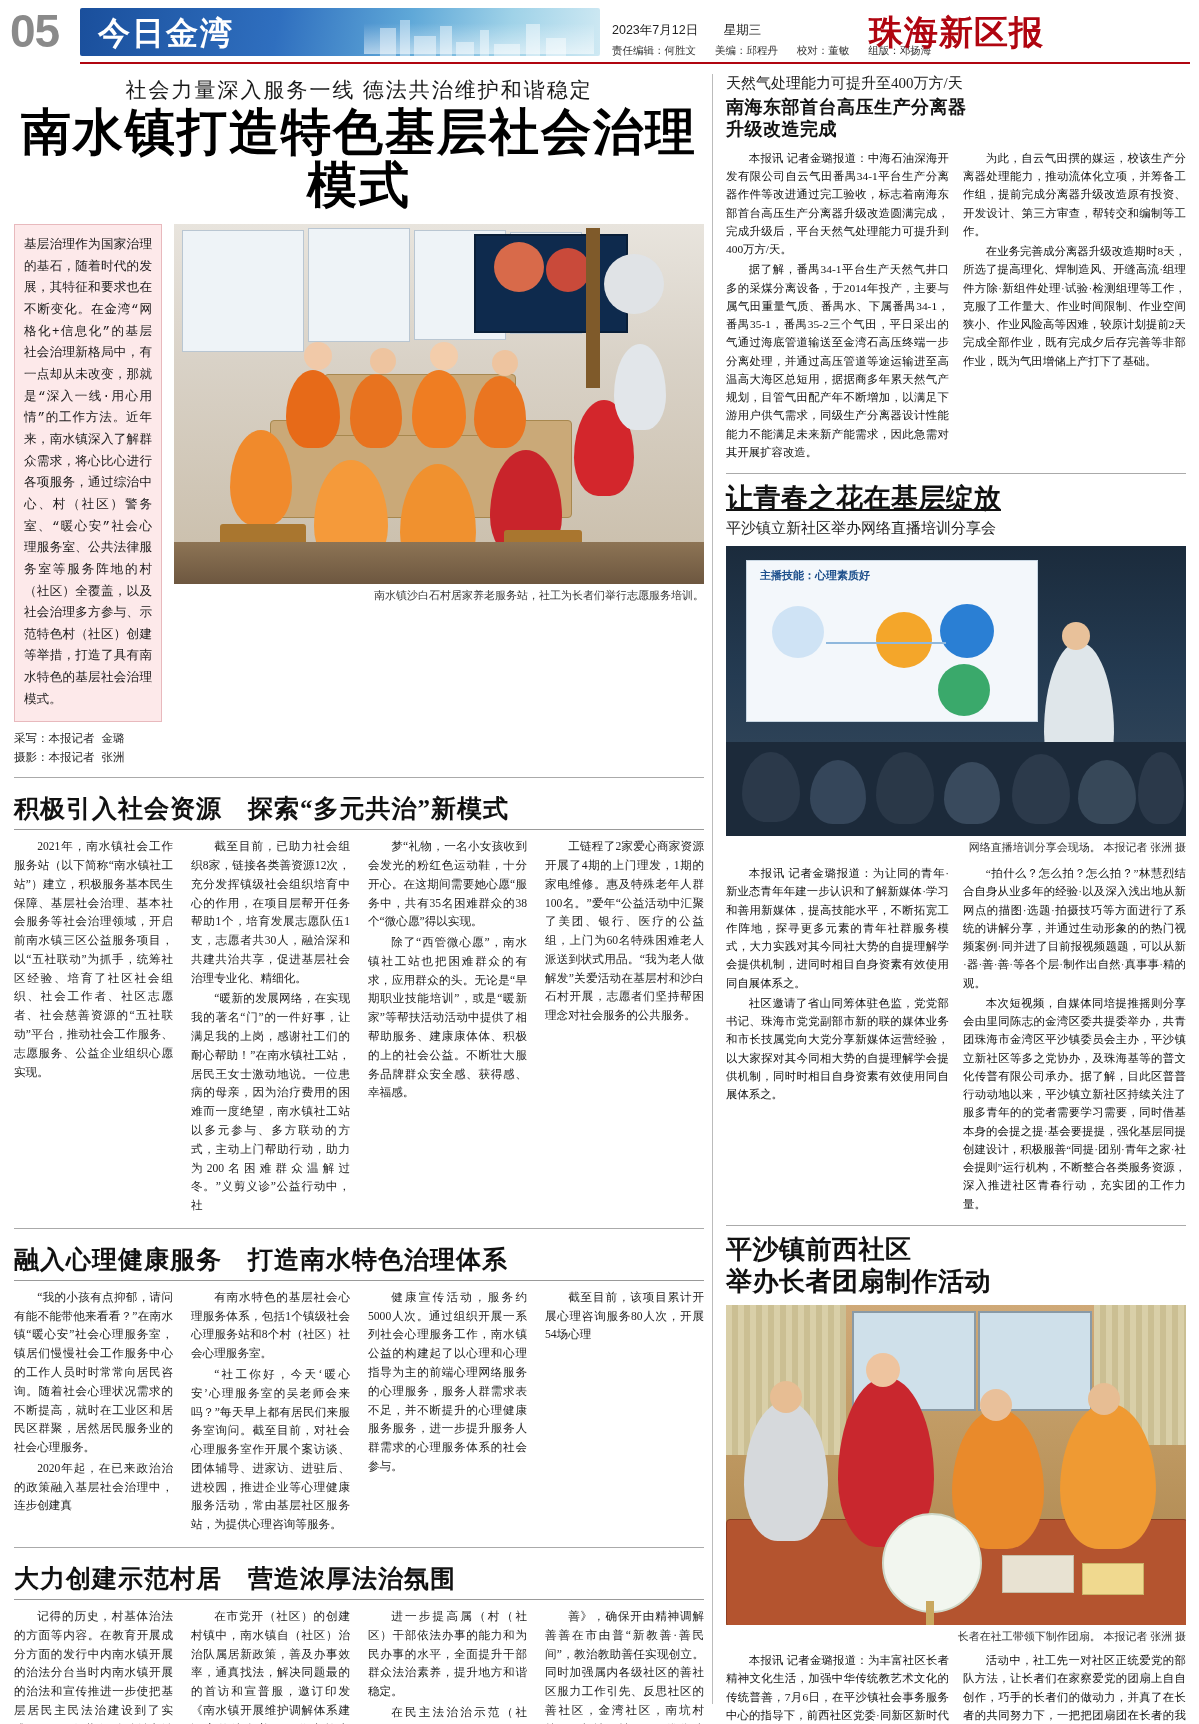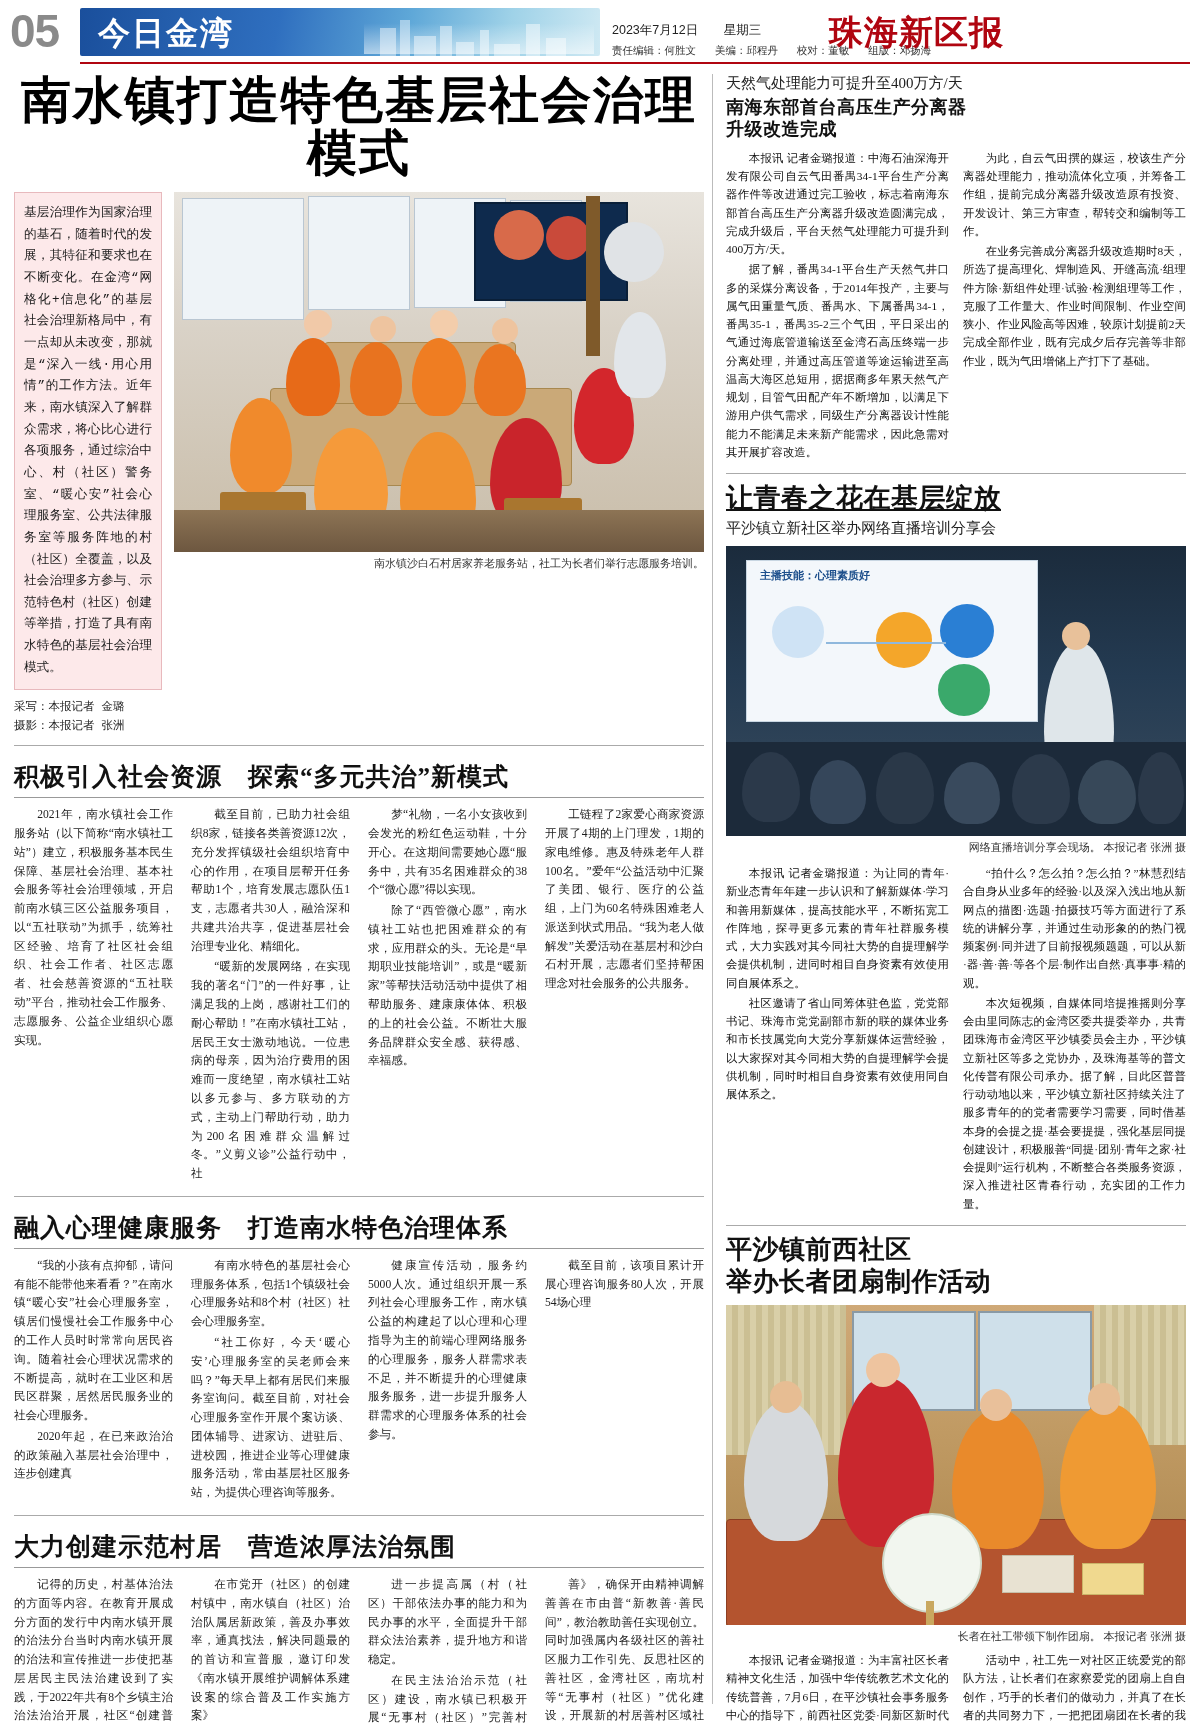--- a/index.html
+++ b/index.html
@@ -1,20 +1,20 @@
 <!DOCTYPE html>
 <html><head>
 <meta charset="utf-8">
 <style>
   html,body{margin:0;padding:0;background:#fff;}
   body{width:1199px;height:1724px;font-family:"Liberation Serif",serif;color:#111;overflow:hidden;position:relative;}
   .page{position:relative;width:1199px;height:1724px;}
 
   
-  .masthead{position:absolute;left:0;top:0;width:1012px;height:64px;}
+  .masthead{position:absolute;left:0;top:0;width:1012px;height:64px;padding-left:40px;}
   .pagenum{position:absolute;left:10px;top:4px;font-size:46px;color:#8a8a8a;font-family:"Liberation Sans",sans-serif;font-weight:700;letter-spacing:-1px;}
   .mast-banner{position:absolute;left:80px;top:8px;width:520px;height:48px;
      background:linear-gradient(100deg,#1a4f9c 0%,#2f6fbf 38%,#5fa8d8 63%,#9fd2e8 82%,#cfe9f3 100%);
      border-radius:2px;overflow:hidden;}
   .mast-banner .mb-title{position:absolute;left:18px;top:4px;font-size:32px;color:#fff;font-weight:700;letter-spacing:2px;font-family:"Liberation Serif",serif;}
   .mast-banner .mb-city{position:absolute;right:6px;bottom:2px;width:230px;height:44px;
      background:linear-gradient(180deg,rgba(255,255,255,0) 30%,rgba(255,255,255,.55) 100%);}
   .mast-banner .sk{position:absolute;bottom:0;background:rgba(255,255,255,.45);}
   .mast-date{position:absolute;left:612px;top:22px;font-size:12.5px;color:#222;font-family:"Liberation Sans",sans-serif;}
   .mast-date span{margin-right:22px;}
@@ -104,20 +104,21 @@
       <span>组版：邓扬海</span>
     </div>
     <div class="mast-logo">珠海新区报</div>
     <div class="mast-rule"></div>
   </div>
 
   <div class="vrule"></div>
 
   <div class="left">
 
+    <div class="kicker">社会力量深入服务一线  德法共治维护和谐稳定</div>
     <h1 class="main">南水镇打造特色基层社会治理模式</h1>
 
     <div class="lead-wrap">
       <div style="width:148px;flex:0 0 148px;font-family:Liberation Mono, monospace;">
         <div class="lead-box">
           <p>基层治理作为国家治理的基石，随着时代的发展，其特征和要求也在不断变化。在金湾“网格化+信息化”的基层社会治理新格局中，有一点却从未改变，那就是“深入一线·用心用情”的工作方法。近年来，南水镇深入了解群众需求，将心比心进行各项服务，通过综治中心、村（社区）警务室、“暖心安”社会心理服务室、公共法律服务室等服务阵地的村（社区）全覆盖，以及社会治理多方参与、示范特色村（社区）创建等举措，打造了具有南水特色的基层社会治理模式。</p>
         </div>
         <div class="credit">
           <div>采写：本报记者 金璐</div>
           <div>摄影：本报记者 张洲</div>

